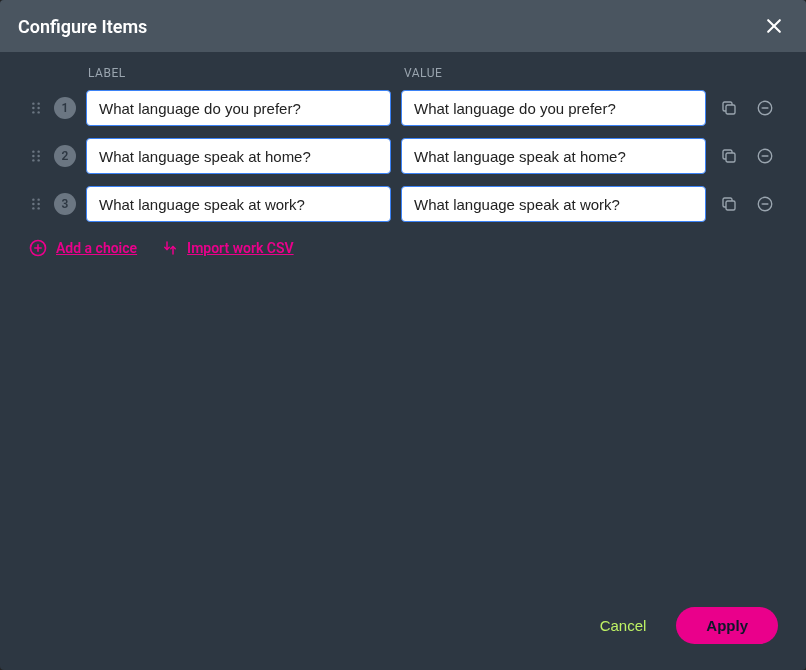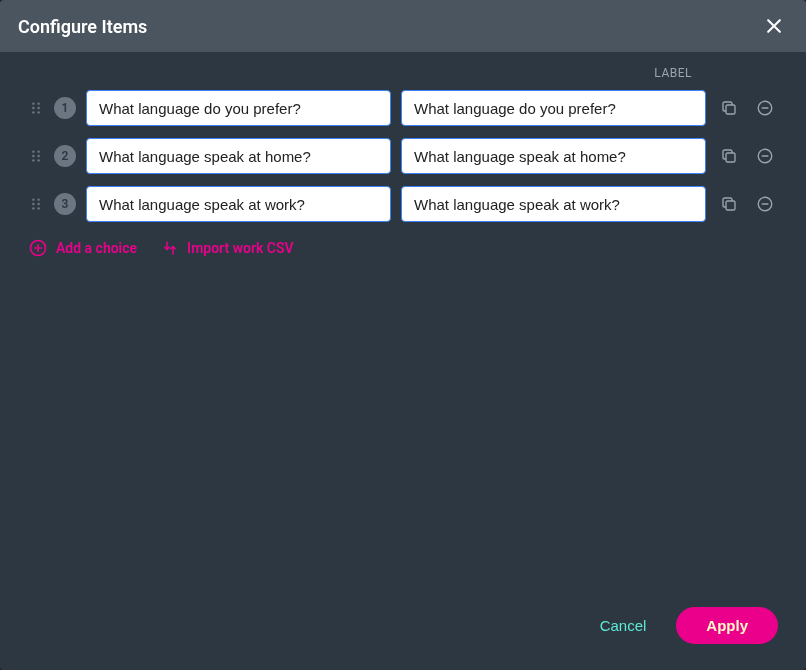--- a/index.html
+++ b/index.html
@@ -5,38 +5,38 @@
   * { box-sizing: border-box; margin: 0; padding: 0; }
   html, body { width: 806px; height: 670px; font-family: -apple-system, BlinkMacSystemFont, "Segoe UI", Roboto, Arial, sans-serif; background: #222; }
   .overlay { position: relative; width: 806px; height: 670px; background: #2d3742; border-radius: 4px; overflow: hidden; display: flex; flex-direction: column; }
   .titlebar { display: flex; align-items: center; justify-content: space-between; padding: 12px 18px; background: #4a5560; }
   .titlebar h1 { color: #fff; font-size: 18px; font-weight: 600; }
   .close-btn { width: 28px; height: 28px; color: #fff; cursor: pointer; display: flex; align-items: center; justify-content: center; }
   .close-btn svg { width: 20px; height: 20px; }
   .body { flex: 1; padding: 0 28px; overflow: auto; }
   .cols { display: flex; align-items: center; margin-top: 14px; margin-bottom: 10px; }
   .col-spacer-left { width: 60px; }
-  .col-label, .col-value { flex: 1; text-align: right; color: #9aa5af; font-size: 12px; letter-spacing: 0.5px; }
+  .col-label, .col-value { flex: 1; text-align: left; color: #9aa5af; font-size: 12px; letter-spacing: 0.5px; }
   .col-gap { width: 14px; }
   .col-spacer-right { width: 72px; }
   .row { display: flex; align-items: center; gap: 10px; margin-bottom: 12px; }
   .drag { width: 16px; color: #6b7682; cursor: grab; display: flex; align-items: center; justify-content: center; }
   .drag svg { width: 14px; height: 14px; }
   .num { width: 22px; height: 22px; border-radius: 11px; background: #6b7682; color: #2d3742; font-size: 12px; font-weight: 600; display: flex; align-items: center; justify-content: center; }
   .field { flex: 1; }
   .field input { width: 100%; height: 36px; background: #fff; border: 1px solid #3b82f6; border-radius: 4px; padding: 0 12px; font-size: 15px; color: #222; outline: none; }
   .icon-btn { width: 26px; height: 26px; color: #9aa5af; display: flex; align-items: center; justify-content: center; cursor: pointer; }
   .icon-btn svg { width: 18px; height: 18px; }
   .actions { display: flex; align-items: center; gap: 24px; margin-top: 16px; }
-  .link-action { display: flex; align-items: center; gap: 8px; color: #ea008b; font-size: 14px; font-weight: 600; cursor: pointer; }
+  .link-action { display: flex; align-items: center; gap: 8px; color: #ea008b; font-size: 14px; font-weight: 600; text-decoration: underline; cursor: pointer; }
   .link-action svg { width: 20px; height: 20px; }
   .link-action.import svg { width: 18px; height: 18px; }
   .footer { display: flex; justify-content: flex-end; align-items: center; gap: 18px; padding: 20px 28px 26px; }
-  .btn-cancel { color: #5eead4; font-size: 15px; background: none; border: none; cursor: pointer; padding: 8px 12px; }
-  .btn-apply { background: #ea008b; color: #fef9c3; font-size: 15px; font-weight: 600; border: none; border-radius: 22px; padding: 10px 30px; cursor: pointer; }
+  .btn-cancel { color: #bef264; font-size: 15px; background: none; border: none; cursor: pointer; padding: 8px 12px; }
+  .btn-apply { background: #ea008b; color: #0f172a; font-size: 15px; font-weight: 600; border: none; border-radius: 22px; padding: 10px 30px; cursor: pointer; }
 </style>
 </head>
 <body>
 
 <div class="overlay">
 
   <div class="titlebar">
     <h1>Configure Items</h1>
     <div class="close-btn">
       <svg viewBox="0 0 24 24" fill="none" stroke="currentColor" stroke-width="2.5" stroke-linecap="round">
@@ -45,20 +45,21 @@
         </svg>
     </div>
   </div>
 
   <div class="body">
 
     <div class="cols">
       <div class="col-spacer-left"></div>
       <div class="col-label">LABEL</div>
       <div class="col-gap"></div>
+      <div class="col-value">VALUE</div>
       <div class="col-spacer-right"></div>
     </div>
 
     <div class="row">
       <div class="drag">
         <svg viewBox="0 0 16 16" fill="currentColor">
             <circle cx="5" cy="3" r="1.4"></circle>
             <circle cx="11" cy="3" r="1.4"></circle>
             <circle cx="5" cy="8" r="1.4"></circle>
             <circle cx="11" cy="8" r="1.4"></circle>

